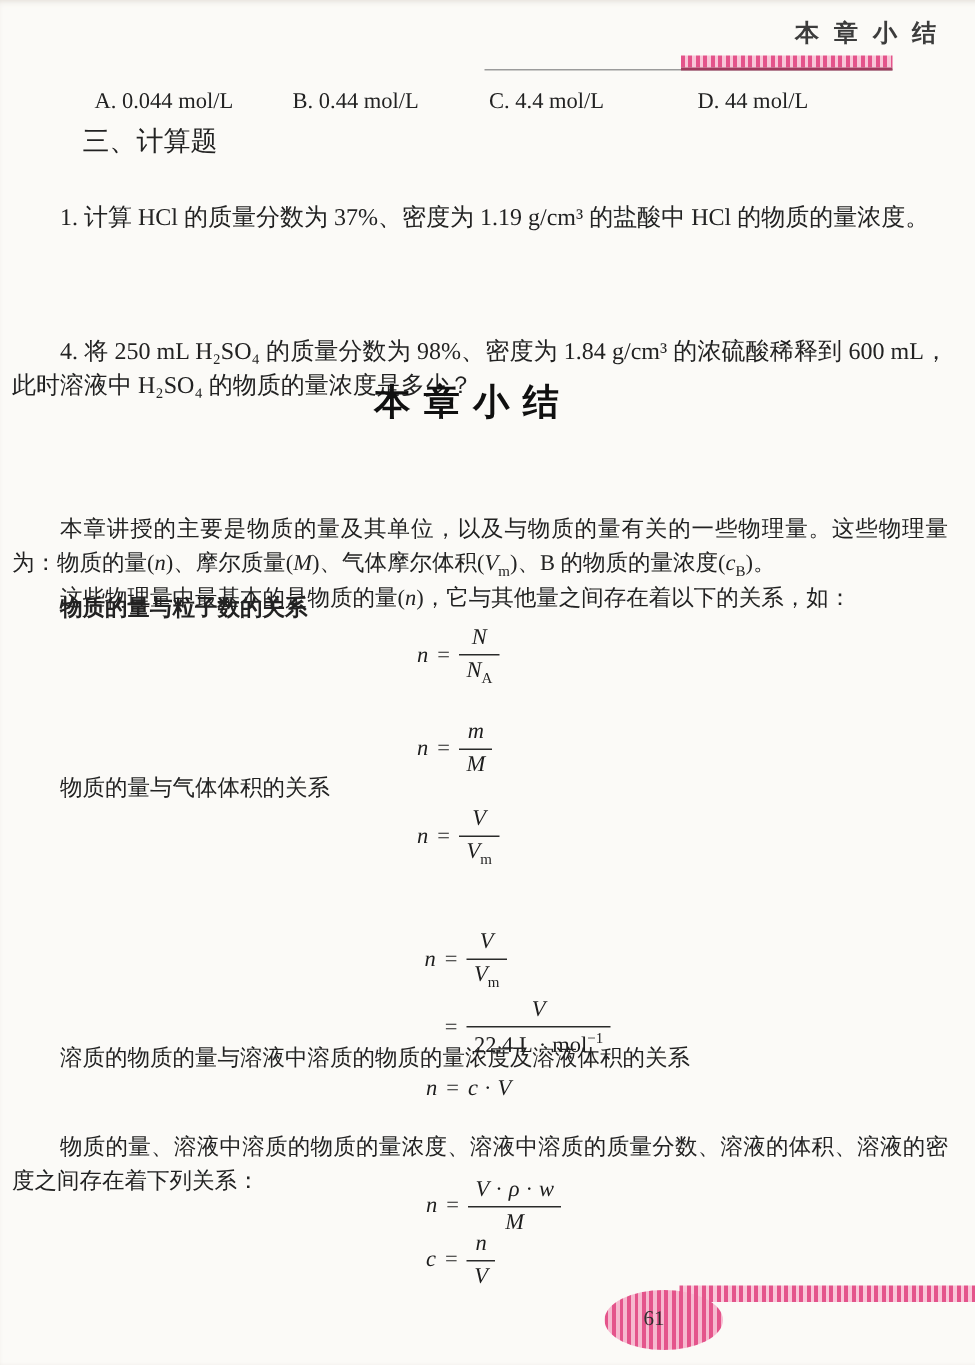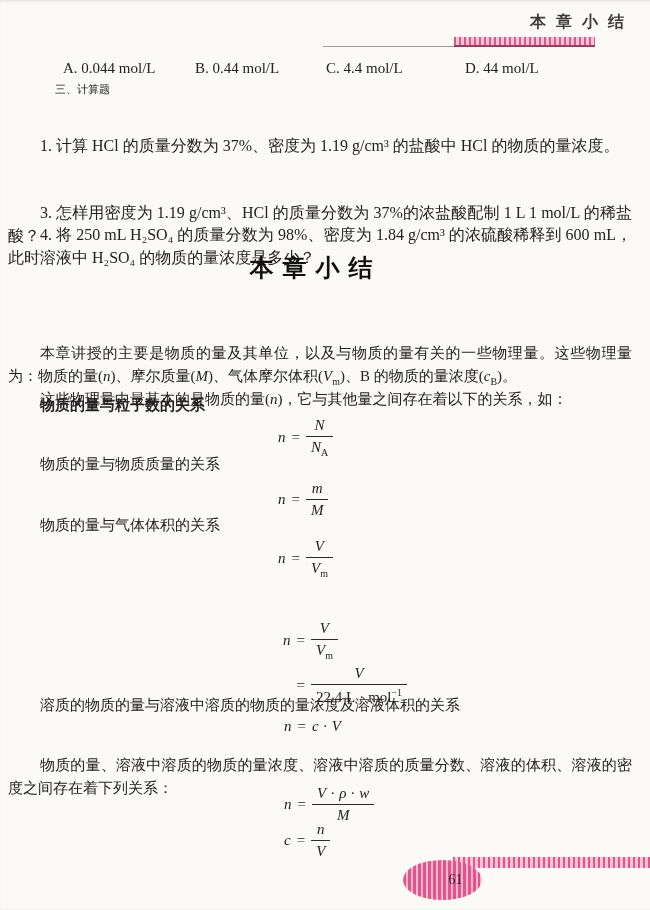--- a/index.html
+++ b/index.html
@@ -25,21 +25,21 @@
     position:absolute; right:0; bottom:0; width:141px; height:10px; box-sizing:border-box;
     background:repeating-linear-gradient(90deg,#e4548b 0 2.5px,#f9c6d8 2.5px 5px);
     border-bottom:2px solid #a03a5e;
   }
 
   
   .options-row { position:absolute; top:60px; left:0; width:516px; height:20px; font-size:15px; }
   .opt { position:absolute; white-space:nowrap; }
   .opt-a { left:63px; } .opt-b { left:195px; } .opt-c { left:326px; } .opt-d { left:465px; }
 
-  .sec-heading { position:absolute; top:82px; left:55px; font-size:11px; }
+  .sec-heading { position:absolute; top:82px; left:55px; font-size:18px; }
 
   .prob {
     position:absolute; left:8px; width:624px;
     font-size:16px; line-height:22.5px; text-indent:32px; text-align:justify;margin-top:38px;
   }
   .prob-1 { top:97px; } .prob-2 { top:119px; } .prob-3 { top:164px; } .prob-4 { top:186px; }
 
   
   .main-title {
     position:absolute; top:252px; left:0; width:622px; text-align:center;
@@ -81,21 +81,21 @@
 
   
   .footer-bar {
     position:absolute; top:857px; left:453px; width:197px; height:11px;
     background:repeating-linear-gradient(90deg,#e4548b 0 2.5px,#f9c6d8 2.5px 5px);
   }
   .footer-ellipse {
     position:absolute; top:860px; left:403px; width:79px; height:40px;
     border-radius:50%;
     background:repeating-linear-gradient(90deg,#e4548b 0 2.5px,#f6b9cf 2.5px 5px);
-    display:flex; align-items:center; justify-content:center;
+    display:flex; align-items:center; 
     padding-left:26px; box-sizing:border-box;
     font-size:14px; color:#2e2e2e;
   }
 </style>
 </head>
 <body>
 
 <div id="page">
 
   <div class="hdr-title">本章小结</div>
@@ -106,40 +106,38 @@
 
   <div class="options-row">
     <span class="opt opt-a">A. 0.044 mol/L</span>
     <span class="opt opt-b">B. 0.44 mol/L</span>
     <span class="opt opt-c">C. 4.4 mol/L</span>
     <span class="opt opt-d">D. 44 mol/L</span>
   </div>
 
   <div class="sec-heading">三、计算题</div>
   <p class="prob prob-1">1. 计算 HCl 的质量分数为 37%、密度为 1.19 g/cm³ 的盐酸中 HCl 的物质的量浓度。</p>
-  <p class="prob prob-3">3. 怎样用密度为 1.19 g/cm³、HCl 的质量分数为 37%的浓盐酸配制 1 L 1 mol/L 的稀盐酸？</p>
   <p class="prob prob-4">4. 将 250 mL H₂SO₄ 的质量分数为 98%、密度为 1.84 g/cm³ 的浓硫酸稀释到 600 mL，此时溶液中 H₂SO₄ 的物质的量浓度是多少？</p>
 
   <div class="main-title">本章小结</div>
 
   <p class="sum-par indent sum-intro"><span>本章讲授的主要是物质的量及其单位，以及与物质的量有关的一些物理量。这些物理量为：物质的量(</span><span class="var">n</span><span>)、摩尔质量(</span><span class="var">M</span><span>)、气体摩尔体积(</span><span class="var">V</span><sub class="vsub">m</sub><span>)、B 的物质的量浓度(</span><span class="var">c</span><sub class="vsub">B</sub><span>)。</span></p>
 
   <p class="sum-par indent sum-basic"><span>这些物理量中最基本的是物质的量(</span><span class="var">n</span><span>)，它与其他量之间存在着以下的关系，如：</span></p>
 
   <div class="rel-heading rel-1">物质的量与粒子数的关系</div>
   <div class="formula f-1">
     <span class="var">n</span>
     <span class="eq">=</span>
     <span class="frac">
       <span class="frac-num var">N</span>
       <span class="frac-den"><span class="var">N</span><sub class="vsub">A</sub></span>
     </span>
   </div>
 
-  <div class="rel-heading rel-2">物质的量与物质质量的关系</div>
   <div class="formula f-2">
     <span class="var">n</span>
     <span class="eq">=</span>
     <span class="frac">
       <span class="frac-num var">m</span>
       <span class="frac-den var">M</span>
     </span>
   </div>
 
   <div class="rel-heading rel-3">物质的量与气体体积的关系</div>

